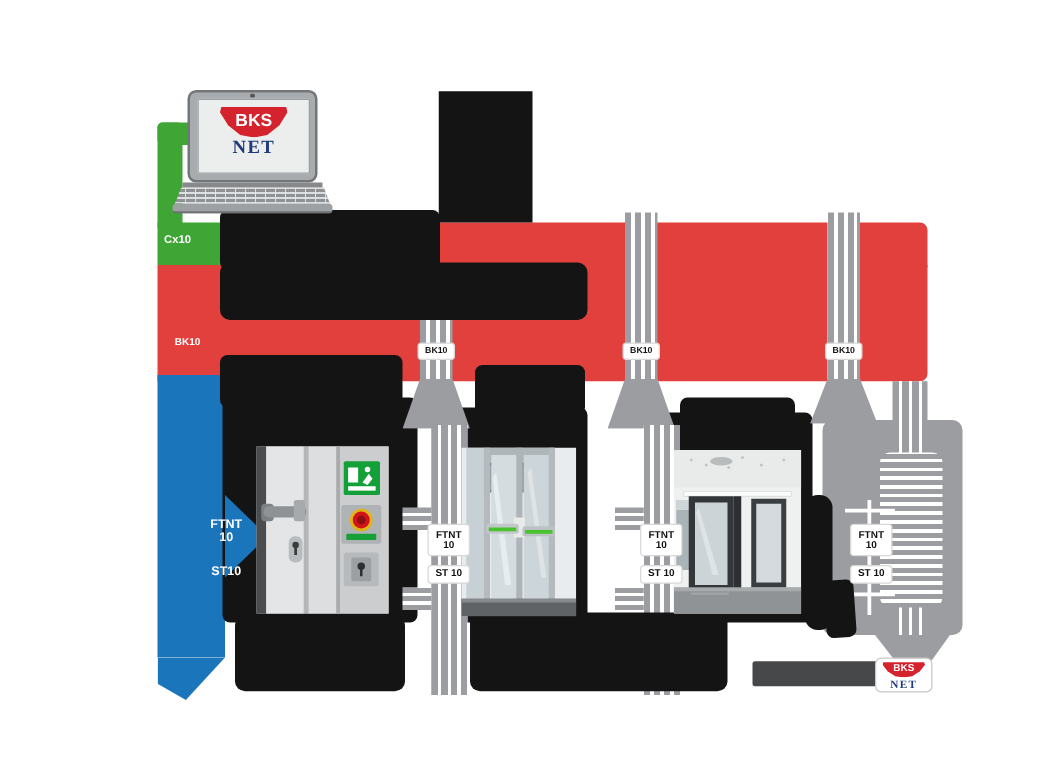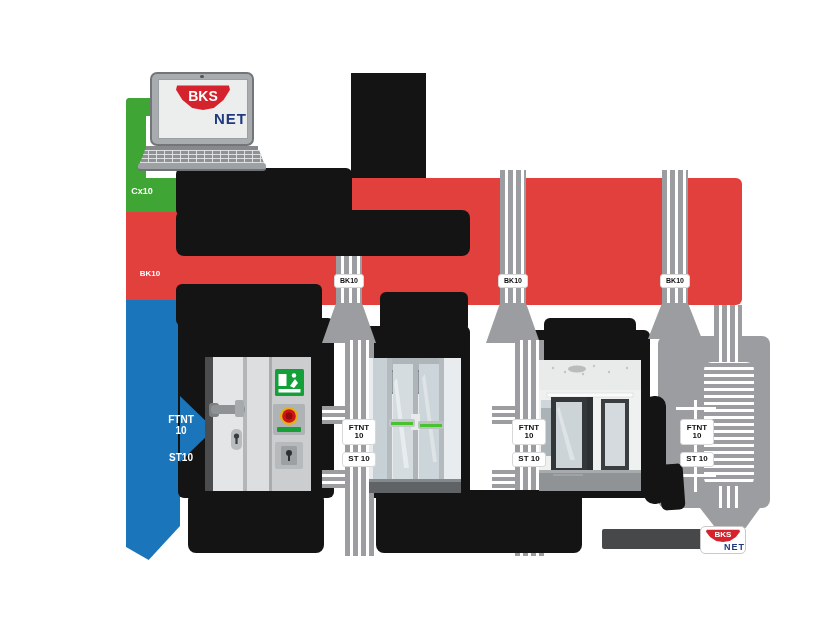--- a/index.html
+++ b/index.html
@@ -10,21 +10,21 @@
   .ladder{background:repeating-linear-gradient(0deg,var(--cable_gray) 0 4px,#ffffff 4px 7px);border-radius:8px;}
   .funnel{background:var(--cable_gray);clip-path:polygon(26% 0,74% 0,100% 100%,0 100%);}
   .blk{background:var(--black);}
   .whitebox{background:#fff;border:1px solid #d8d8d8;border-radius:3px;color:#111;
             font-weight:bold;text-align:center;display:flex;flex-direction:column;
             justify-content:center;line-height:1.05;box-sizing:border-box;}
   .buslabel{color:#fff;font-weight:bold;}
   .shield{color:#fff;font-weight:bold;text-align:center;
           clip-path:polygon(2% 6%,98% 6%,100% 22%,88% 62%,70% 92%,50% 100%,30% 92%,12% 62%,0 22%);
           background:var(--logo_red);}
-  .net{color:var(--logo_navy);font-weight:bold;text-align:right;letter-spacing:1px;}
+  .net{color:var(--logo_navy);font-weight:bold;text-align:center;letter-spacing:1px;font-family:Liberation Serif, serif;}
 </style>
 </head>
 <body>
 
 <div id="stage">
 
   <div class="abs" style="left:126px;top:98px;width:20px;height:84px;background:var(--green);border-radius:4px 4px 0 0;"></div>
   <div class="abs" style="left:126px;top:98px;width:42px;height:18px;background:var(--green);border-radius:4px;"></div>
   <div class="abs" style="left:126px;top:178px;width:119px;height:34px;background:var(--green);"></div>
 

